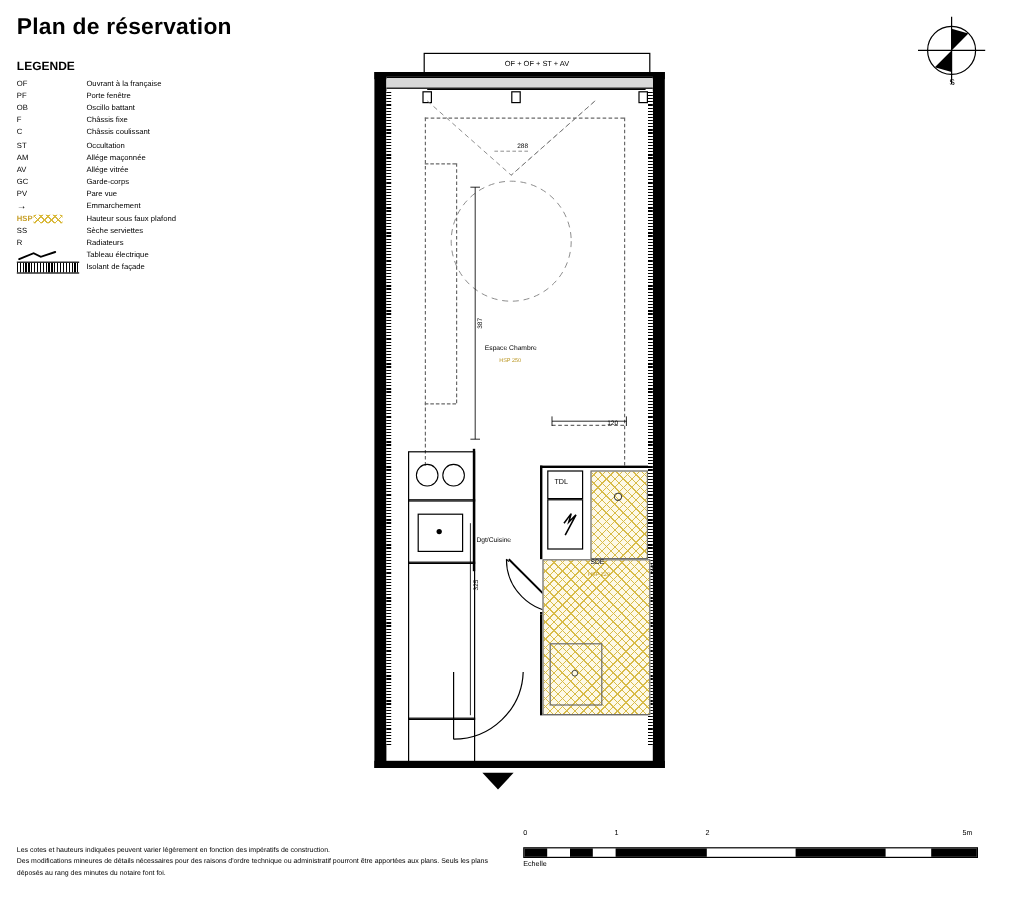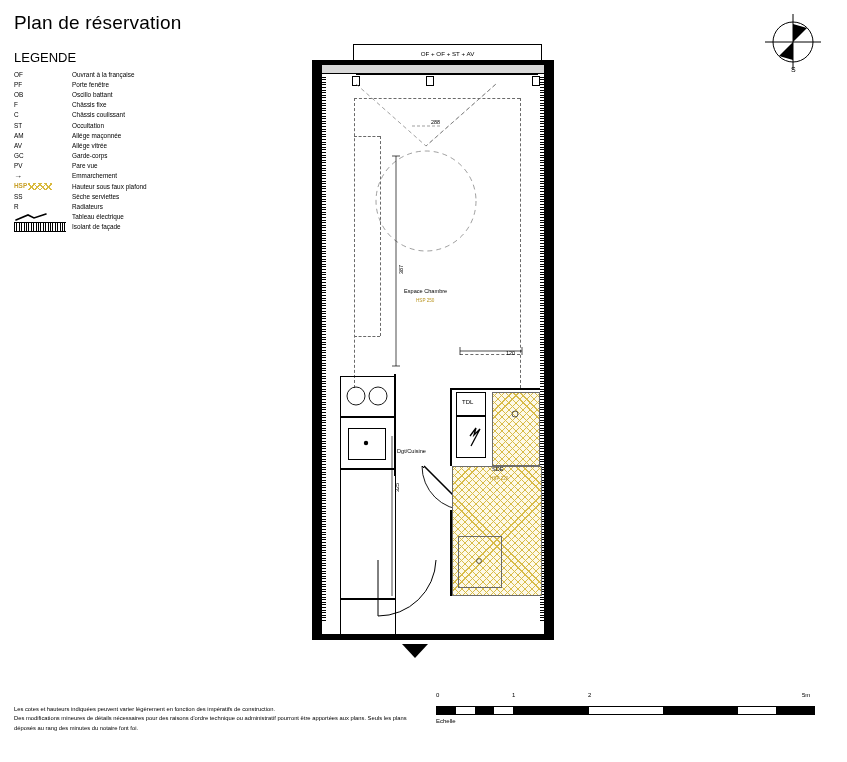--- a/index.html
+++ b/index.html
@@ -14,32 +14,32 @@
     font-family: "Liberation Sans", sans-serif;
     color: #000;
     overflow: hidden;
   }
   .abs { position: absolute; }
 
   
   #page-title {
     left: 14px; top: 12px;
     font-size: 19px;
-    font-weight: normal;
+    font-weight: bold;
     letter-spacing: 0.2px;
   }
 
   
   #legend {
     left: 14px; top: 50px;
     width: 270px;
   }
   #legend-title {
-    font-size: 13px;
-    font-weight: normal;
+    font-size: 10px;
+    font-weight: bold;
     margin-bottom: 4px;
   }
   .legend-row {
     display: flex;
     align-items: center;
     height: 10.2px;
     font-size: 6.4px;
   }
   .legend-abbr {
     width: 58px;

